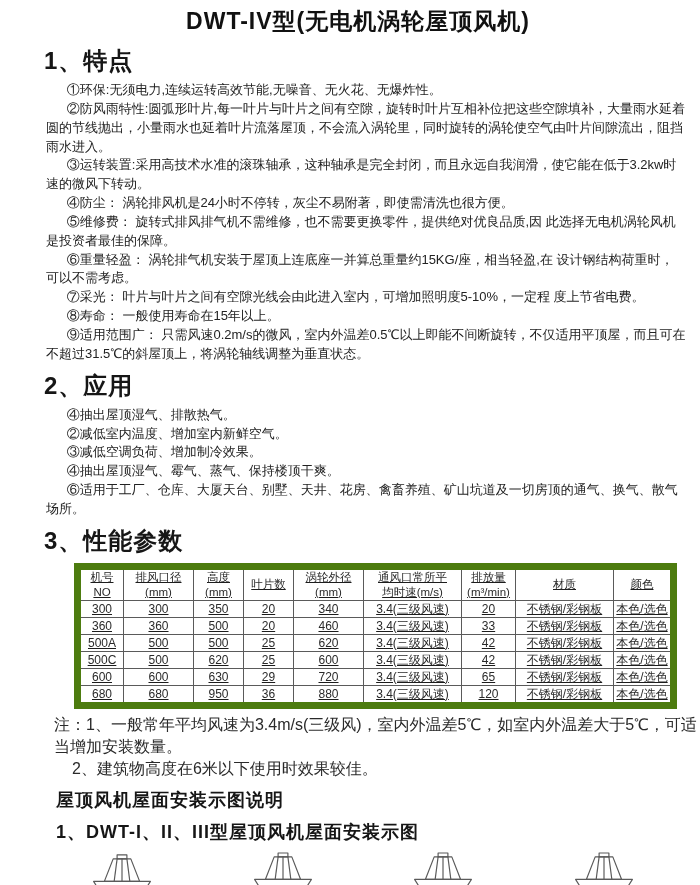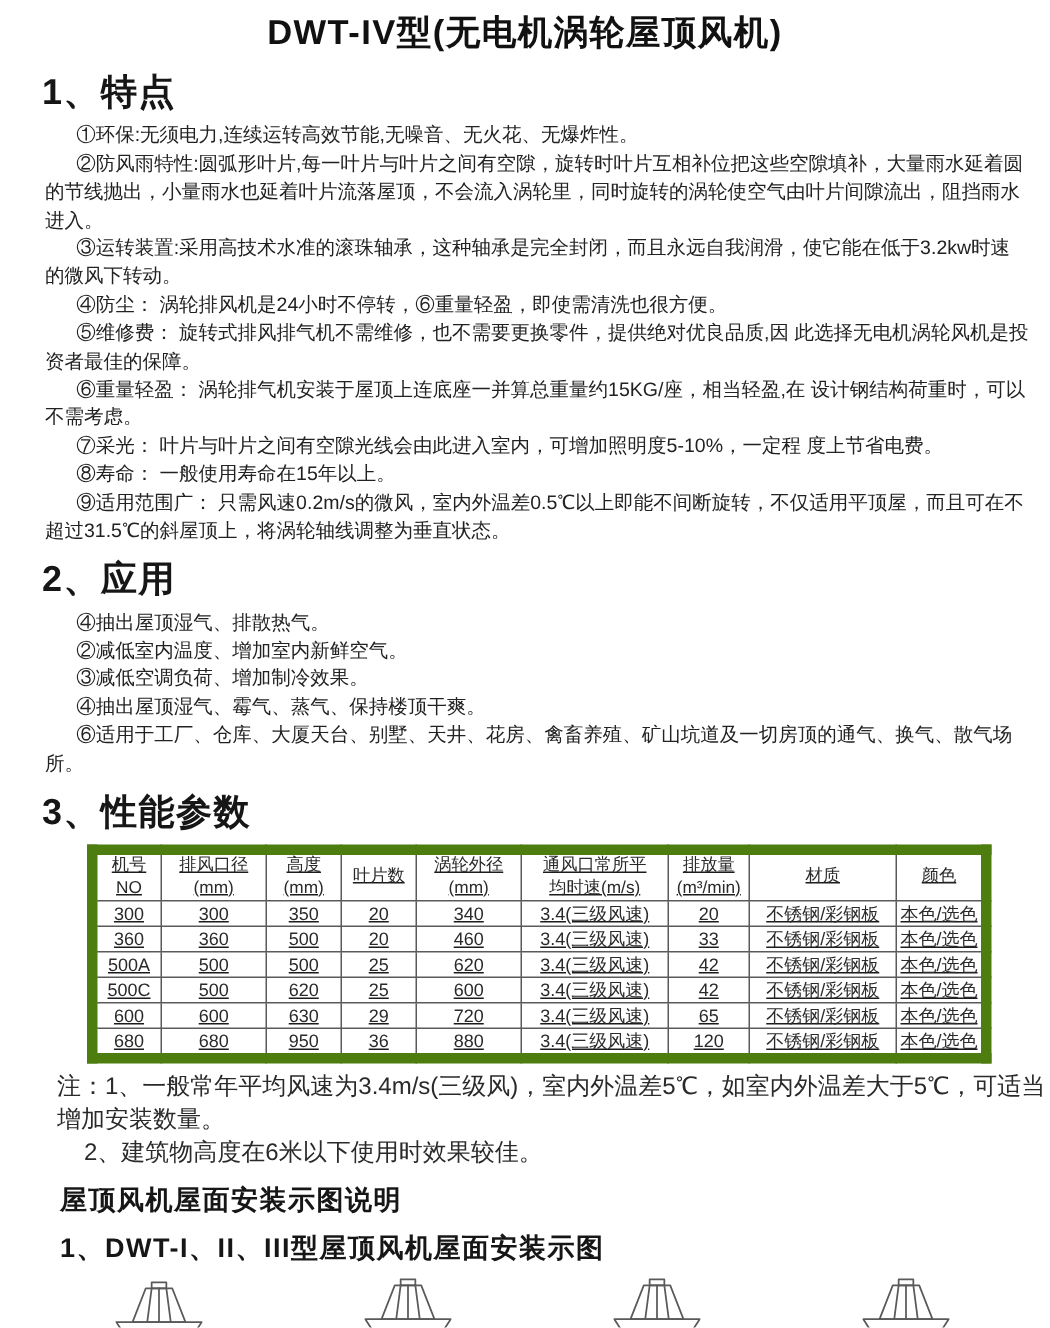--- a/index.html
+++ b/index.html
@@ -2,21 +2,21 @@
 <html><head>
 <meta charset="utf-8">
 <style>
   * { box-sizing: border-box; }
   html,body { margin:0; padding:0; }
   body {
     width:700px; height:885px; overflow:hidden;
     background:#ffffff; color:#1c1c1c;
     font-family:"Liberation Sans", sans-serif;
   }
-  .page { width:700px; height:885px; padding:4px 0 0 0; }
+  .page { width:700px; height:885px; padding:4px 0 0 16px; }
 
   .title {
     text-align:center; font-size:23px; font-weight:bold;
     letter-spacing:1px; margin:2px 0 8px 0; color:#111;
   }
   h2.sec {
     font-size:24px; font-weight:bold; color:#161616;
     margin:6px 0 4px 28px; letter-spacing:1px;
   }
   .list .item {
@@ -64,21 +64,21 @@
 
 <div class="page">
 
   <div class="title">DWT-IV型(无电机涡轮屋顶风机)</div>
 
   <h2 class="sec">1、特点</h2>
   <div class="list">
       <div class="item">①环保:无须电力,连续运转高效节能,无噪音、无火花、无爆炸性。</div>
       <div class="item">②防风雨特性:圆弧形叶片,每一叶片与叶片之间有空隙，旋转时叶片互相补位把这些空隙填补，大量雨水延着圆的节线抛出，小量雨水也延着叶片流落屋顶，不会流入涡轮里，同时旋转的涡轮使空气由叶片间隙流出，阻挡雨水进入。</div>
       <div class="item">③运转装置:采用高技术水准的滚珠轴承，这种轴承是完全封闭，而且永远自我润滑，使它能在低于3.2kw时速的微风下转动。</div>
-      <div class="item">④防尘： 涡轮排风机是24小时不停转，⑥重量轻盈，即使需清洗也很方便。</div>
+      <div class="item">④防尘： 涡轮排风机是24小时不停转，灰尘不易附著，即使需清洗也很方便。</div>
       <div class="item">⑤维修费： 旋转式排风排气机不需维修，也不需要更换零件，提供绝对优良品质,因 此选择无电机涡轮风机是投资者最佳的保障。</div>
       <div class="item">⑥重量轻盈： 涡轮排气机安装于屋顶上连底座一并算总重量约15KG/座，相当轻盈,在 设计钢结构荷重时，可以不需考虑。</div>
       <div class="item">⑦采光： 叶片与叶片之间有空隙光线会由此进入室内，可增加照明度5-10%，一定程 度上节省电费。</div>
       <div class="item">⑧寿命： 一般使用寿命在15年以上。</div>
       <div class="item">⑨适用范围广： 只需风速0.2m/s的微风，室内外温差0.5℃以上即能不间断旋转，不仅适用平顶屋，而且可在不超过31.5℃的斜屋顶上，将涡轮轴线调整为垂直状态。</div>
     </div>
 
   <h2 class="sec">2、应用</h2>
   <div class="list">
       <div class="item">④抽出屋顶湿气、排散热气。</div>

